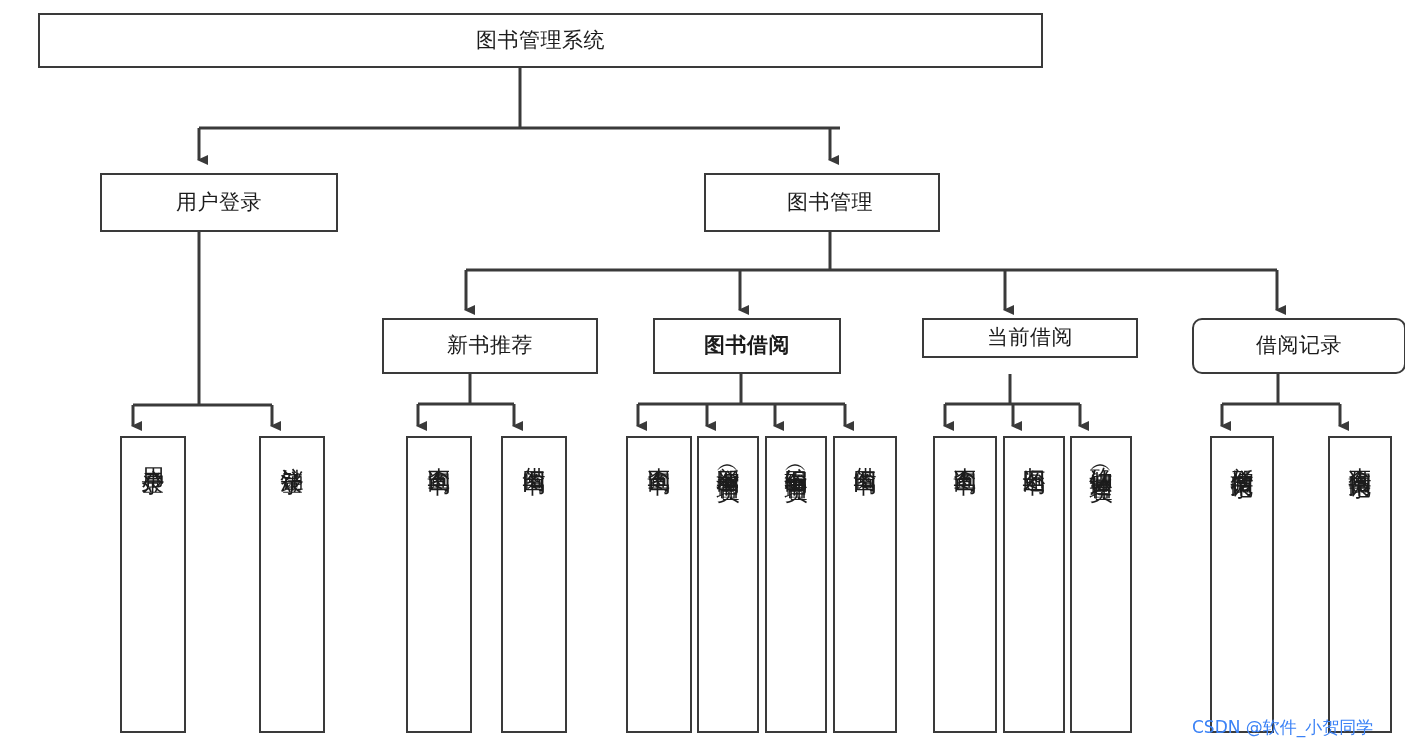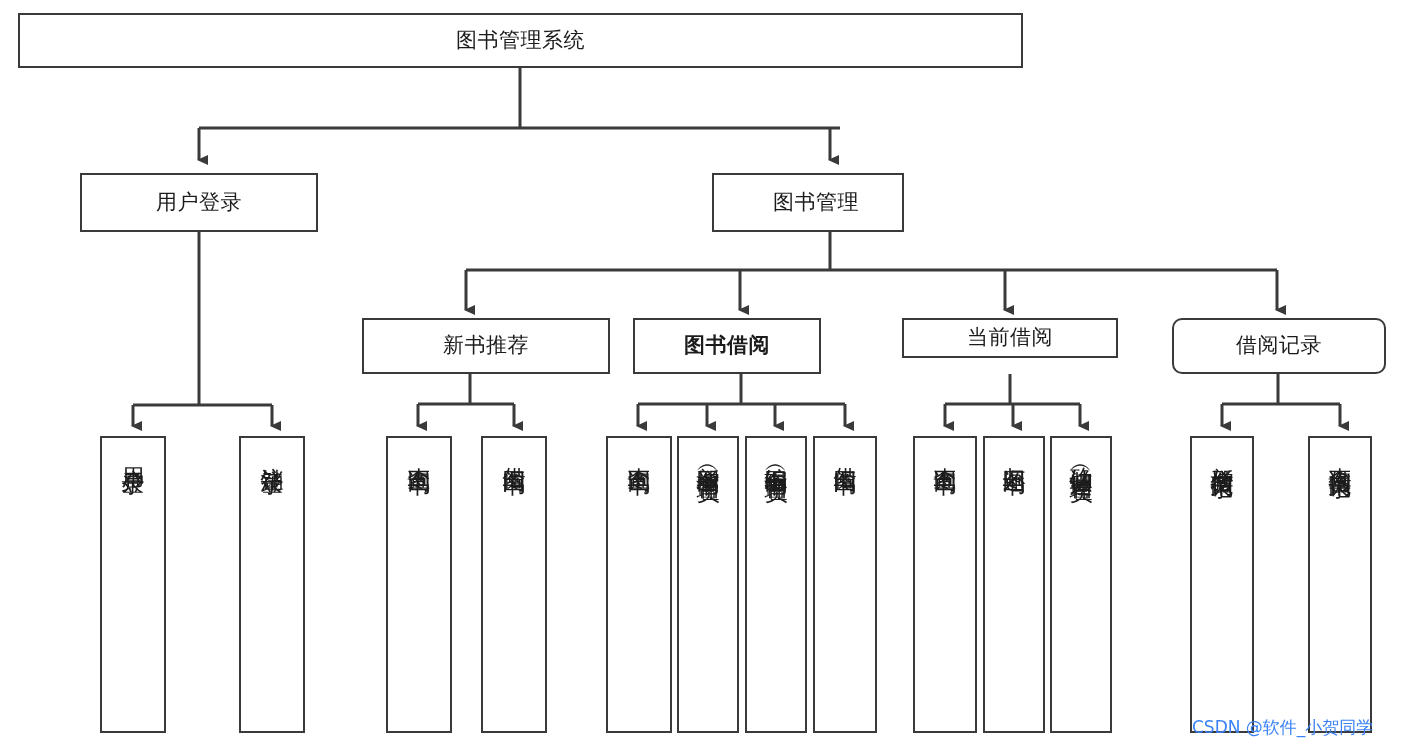--- a/index.html
+++ b/index.html
@@ -27,20 +27,21 @@
   }
   .node {
     position: absolute;
     box-sizing: border-box;
     border: 2px solid #3a3a3a;
     background: #ffffff;
     display: flex;
     align-items: center;
     justify-content: center;
     z-index: 2;
+    margin-left: 20px;
   }
   .node .label {
     color: #1c1c1c;
     line-height: 1.12;
     text-align: center;
     white-space: nowrap;
   }
   .node.horizontal .label {
     font-size: 21px;
     letter-spacing: 0.5px;
@@ -124,25 +125,25 @@
   </svg>
 
   <div class="node horizontal" style="left:18px; top:13px; width:1005px; height:55px;">
     <span class="label">图书管理系统</span>
   </div>
 
   <div class="node horizontal" style="left:80px; top:173px; width:238px; height:59px;">
     <span class="label">用户登录</span>
   </div>
 
-  <div class="node horizontal" style="left:712px; top:173px; width:192px; height:59px;padding-left:16px;">
+  <div class="node horizontal" style="left:684px; top:173px; width:236px; height:59px;padding-left:16px;">
     <span class="label">图书管理</span>
   </div>
 
-  <div class="node horizontal" style="left:362px; top:318px; width:248px; height:56px;">
+  <div class="node horizontal" style="left:362px; top:318px; width:216px; height:56px;">
     <span class="label">新书推荐</span>
   </div>
 
   <div class="node horizontal" style="left:633px; top:318px; width:188px; height:56px;font-weight:bold;">
     <span class="label">图书借阅</span>
   </div>
 
   <div class="node horizontal" style="left:902px; top:318px; width:216px; height:40px;">
     <span class="label">当前借阅</span>
   </div>

